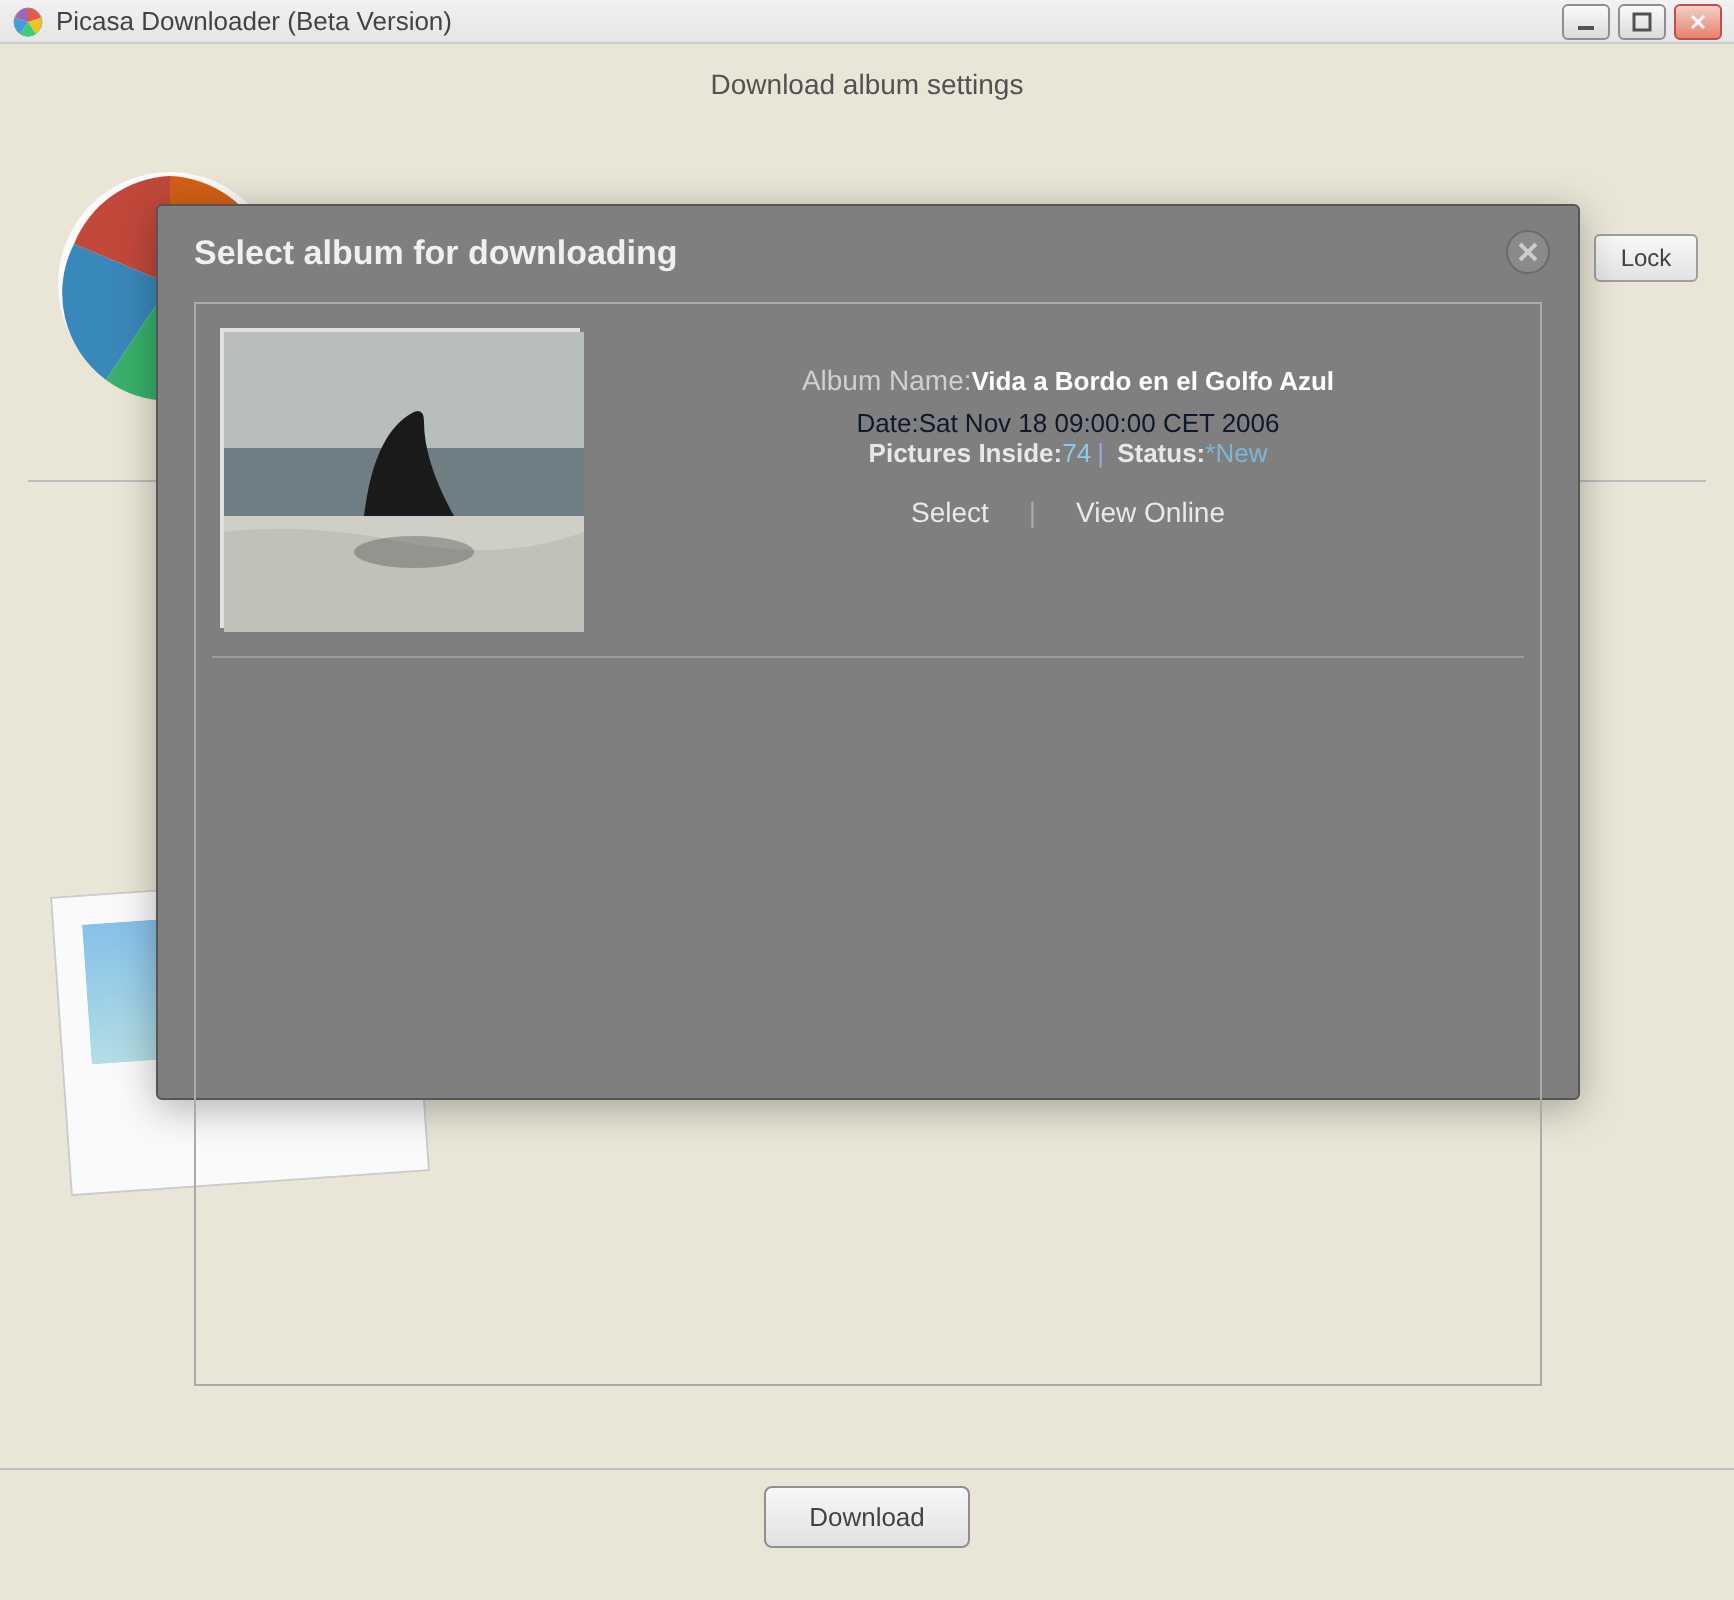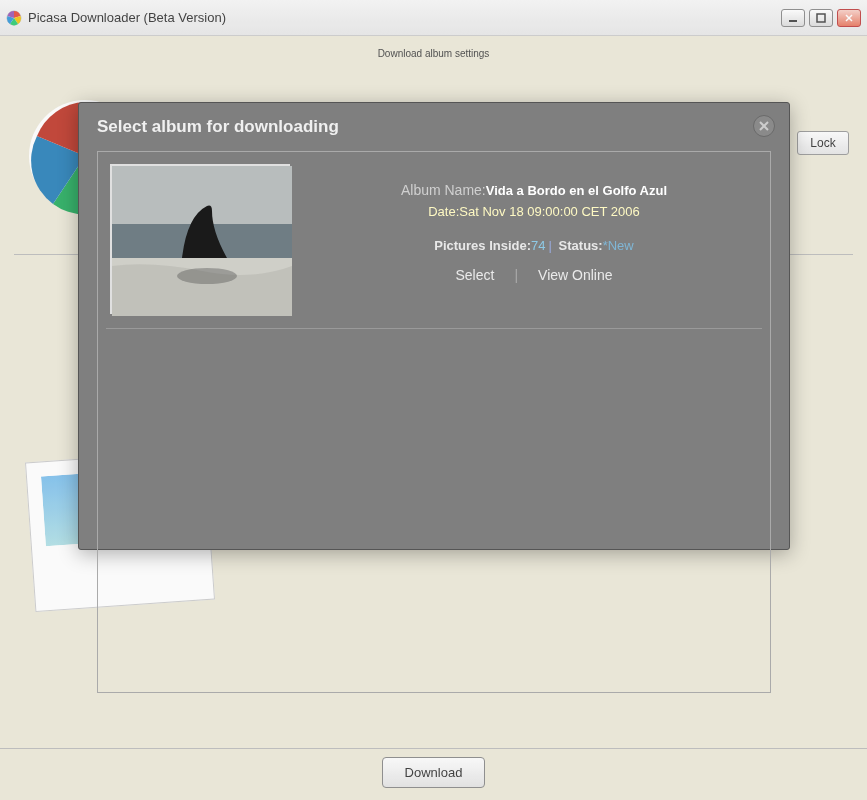--- a/index.html
+++ b/index.html
@@ -8,21 +8,21 @@
     font-family: Tahoma, Arial, sans-serif;
     font-size: 12px;
     background: #ece9d8;
     width: 867px;
     height: 800px;
     overflow: hidden;
     position: relative;
   }
   
   .titlebar {
-    height: 36px;
+    height: 22px;
     background: linear-gradient(to bottom, #f6f6f6, #e8e8e8);
     border-bottom: 1px solid #ccc;
     display: flex;
     align-items: center;
     padding: 0 6px;
     color: #333;
   }
   .titlebar .app-icon {
     width: 16px; height: 16px;
     margin-right: 6px;
@@ -41,21 +41,21 @@
   }
   .win-btn.close { border-color: #c04040; background: linear-gradient(to bottom,#f8d0c8,#e87860); color:#fff;}
   
   .content {
     position: relative;
     height: 770px;
     padding: 10px 14px 8px 14px;
   }
   .section-title {
     text-align: center;
-    font-size: 10px;
+    font-size: 14px;
     color: #444;
     margin: 2px 0 0 0;
   }
   .logo-area {
     position: absolute;
     left: 25px;
     top: 60px;
     width: 120px;
     height: 120px;
   }
@@ -202,21 +202,21 @@
     text-align: center;
     font-size: 13px;
   }
   .album-name-row { margin-bottom: 6px; }
   .album-name-label { color: #d0d0d0; font-size: 14px;}
   .album-name {
     font-size: 13px;
     font-weight: bold;
     color: #fff;
   }
-  .album-date { color: #fef9c3; margin-bottom: 19px; font-size: 13px;}
+  .album-date { color: #0f172a; margin-bottom: 0; font-size: 13px;}
   .album-meta { margin-bottom: 14px; font-size: 13px; }
   .album-meta .meta-lbl { font-weight: bold; color: #e8e8e8;}
   .album-meta .count { color: #8ecae6; font-weight: normal;}
   .album-meta .sep { color: #9ad; margin: 0 3px;}
   .album-meta .status-lbl { font-weight: bold; color: #e8e8e8;}
   .album-meta .status-val { color: #7fb6d6;}
   .album-actions {
     display: flex;
     justify-content: center;
     gap: 20px;

